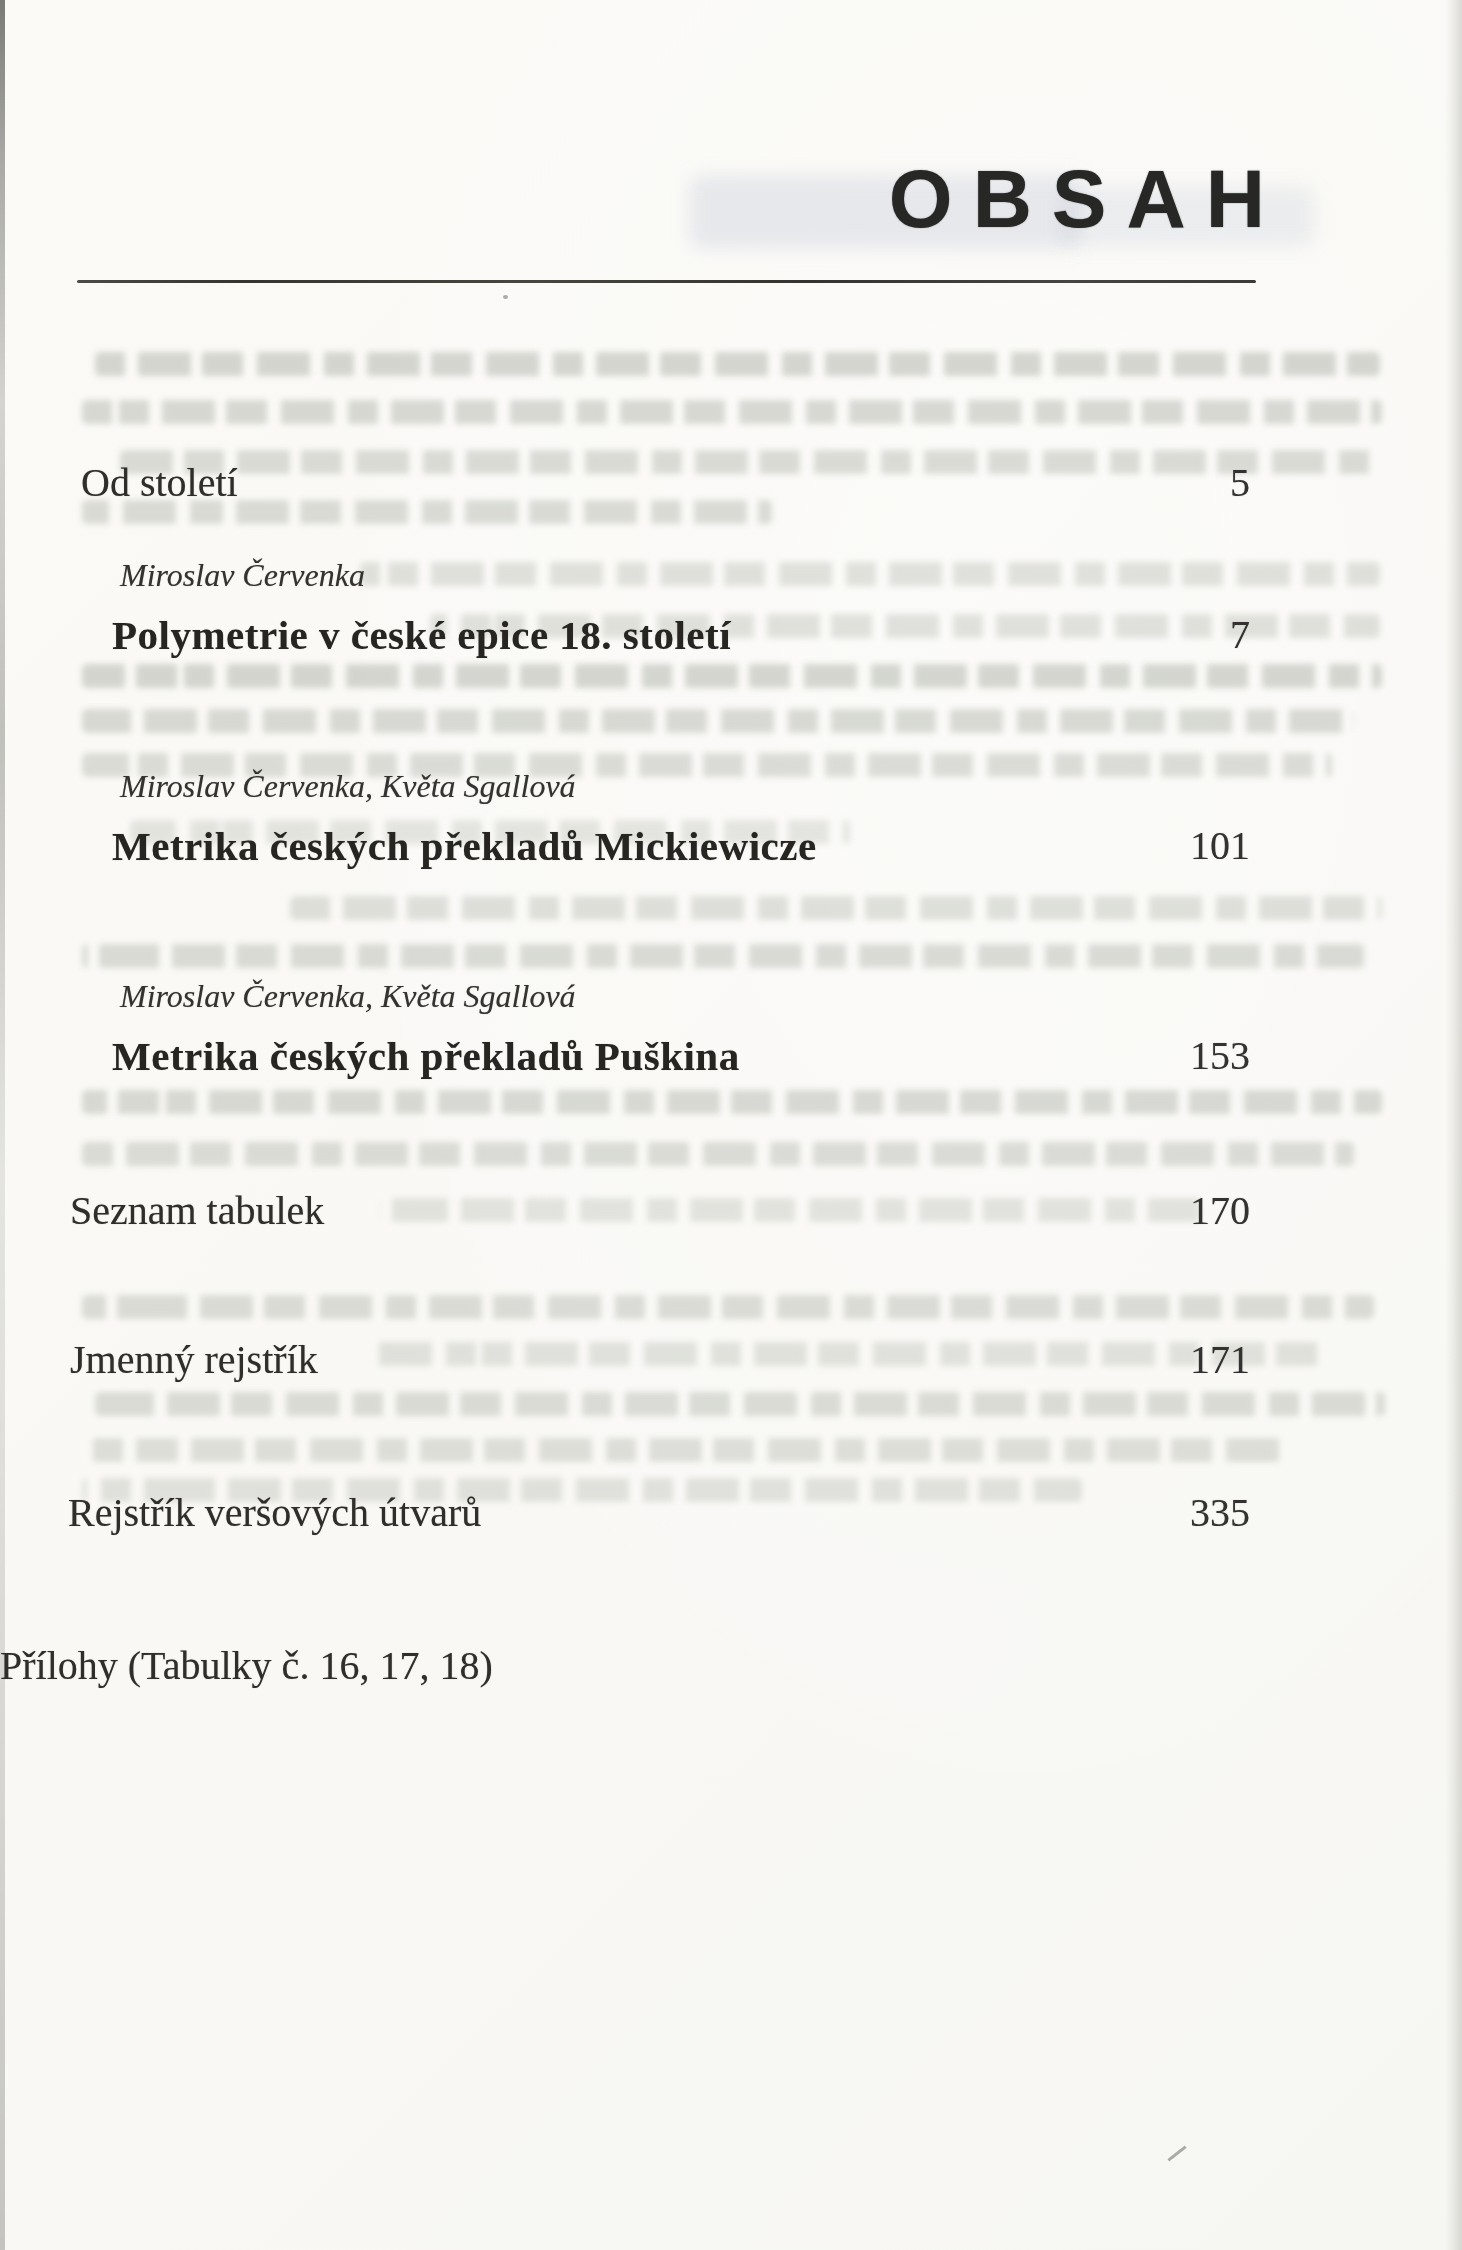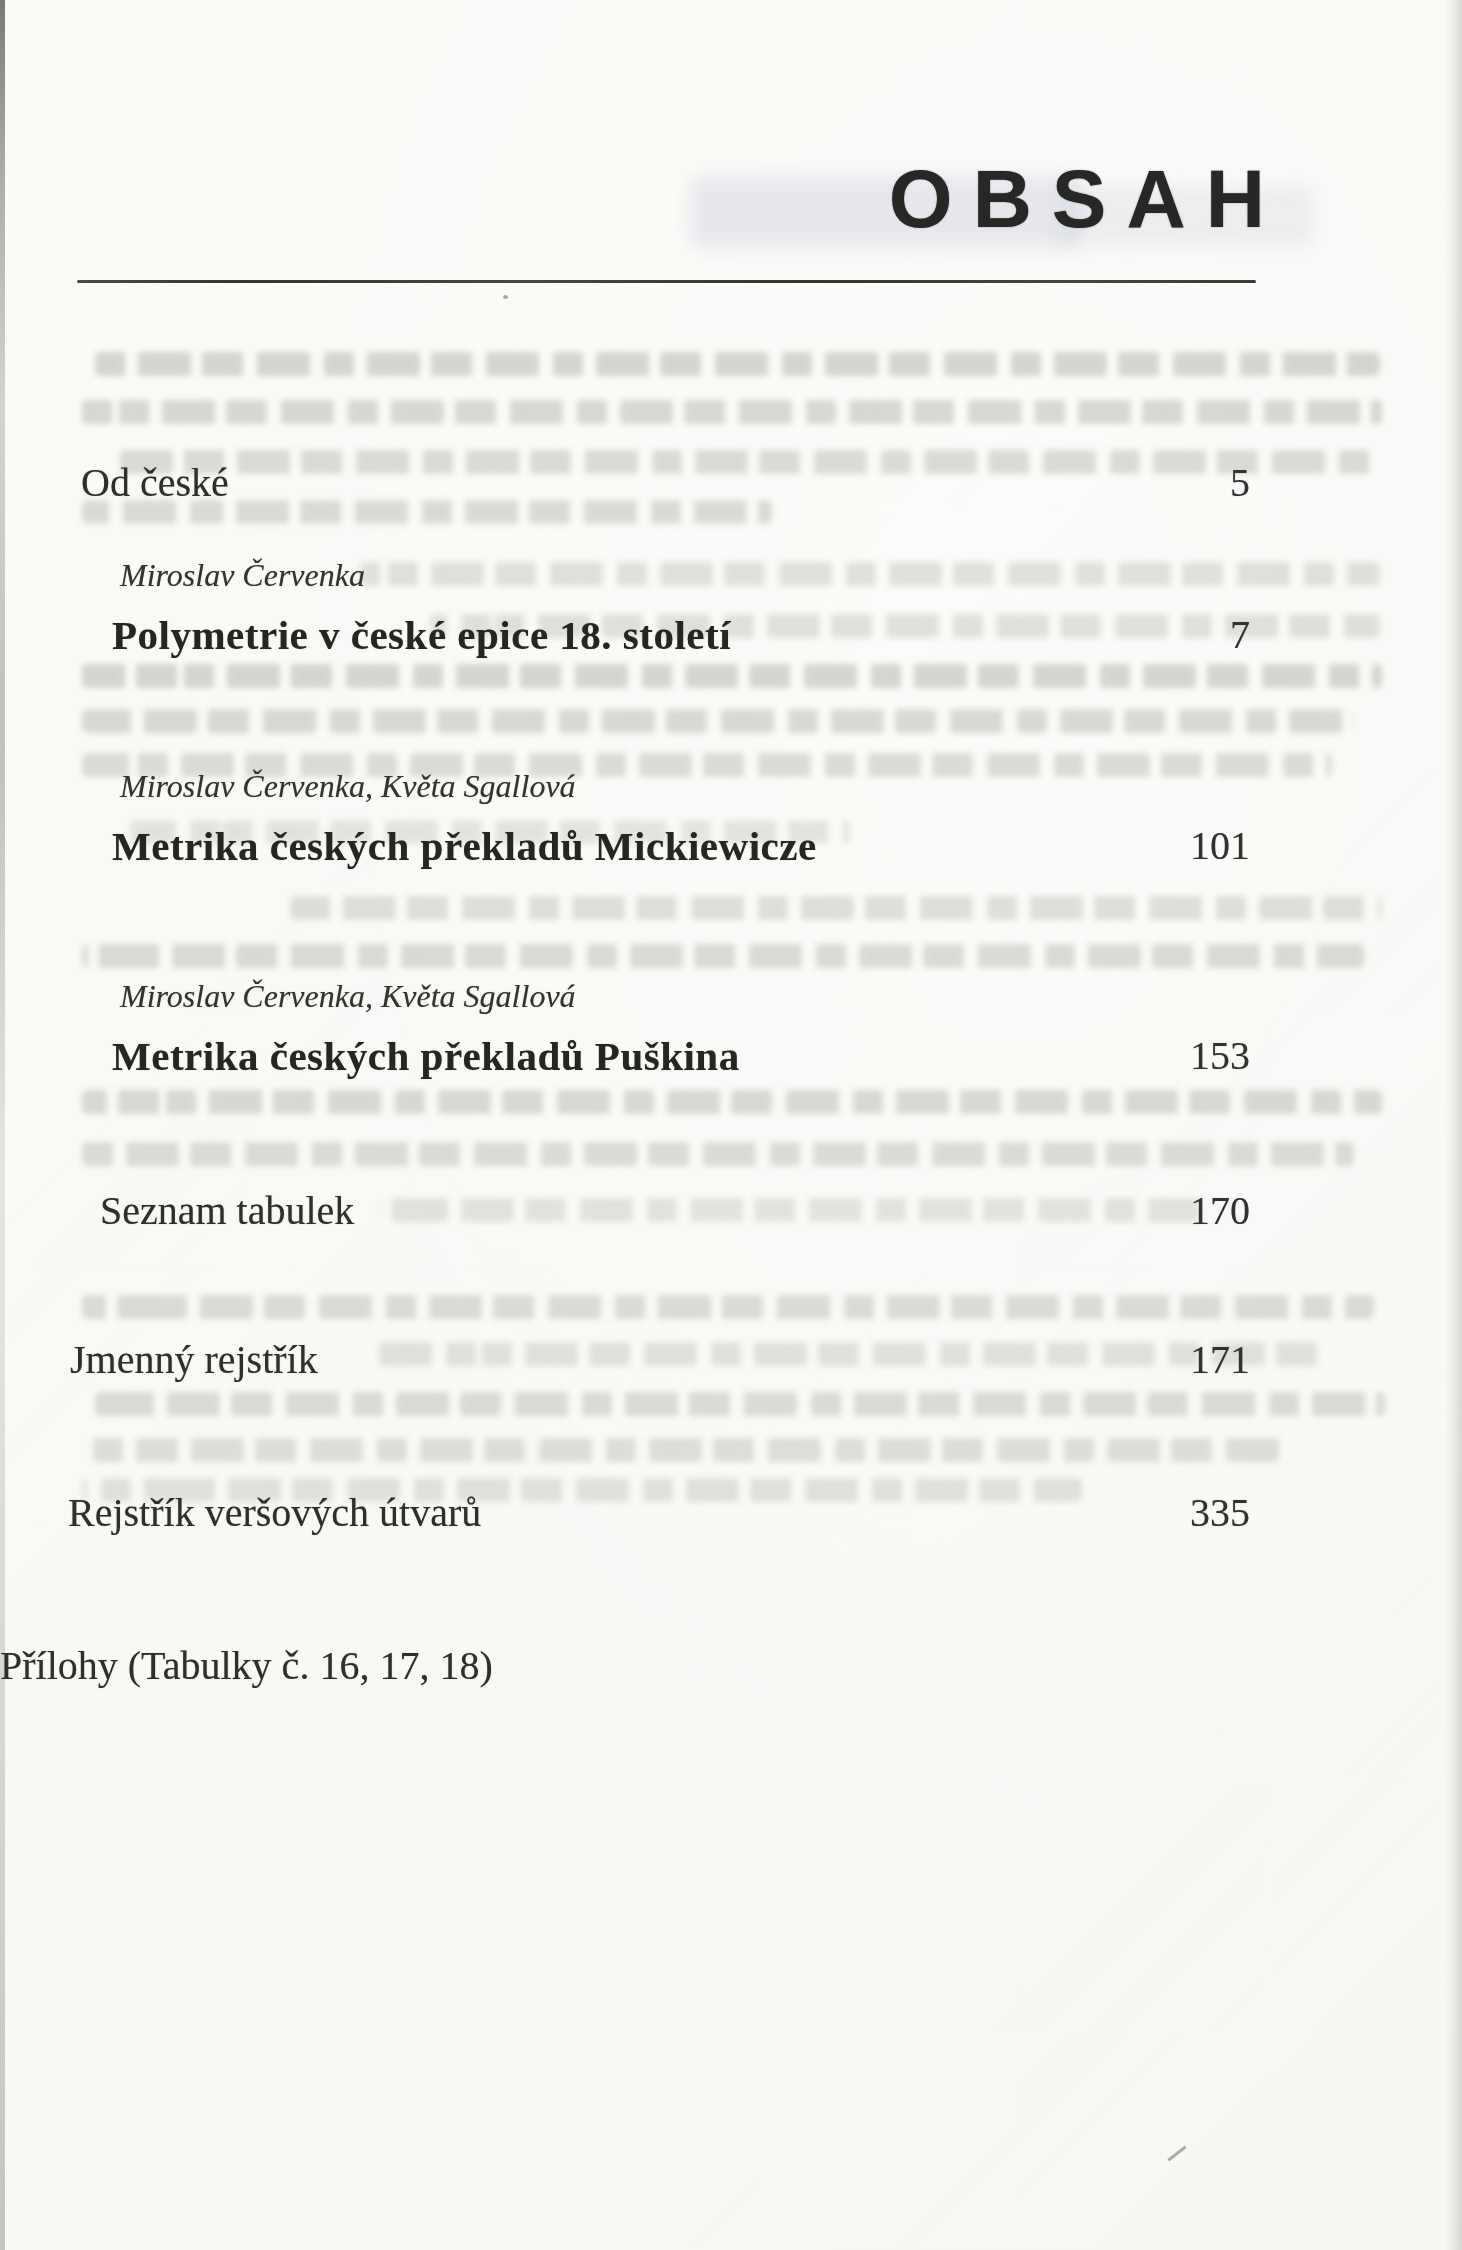--- a/index.html
+++ b/index.html
@@ -122,21 +122,21 @@
     </div>
   <div class="ghost-blob" style="left:690px; top:176px; width:390px; height:72px; background:rgba(150,162,188,.20)"></div>
   <div class="ghost-blob" style="left:1062px; top:186px; width:252px; height:60px; background:rgba(152,160,182,.14)"></div>
 
   <div class="title">OBSAH</div>
   <div class="rule"></div>
 
   <div class="toc">
 
     <div class="row" style="top:459px">
-      <span class="label" style="margin-left:81px">Od české</span>
+      <span class="label" style="margin-left:81px">Od století</span>
       <span class="pagenum">5</span>
     </div>
 
     <div class="row" style="top:556px">
       <span class="label italic" style="margin-left:120px">Miroslav Červenka</span>
     </div>
     <div class="row" style="top:611px">
       <span class="label bold" style="margin-left:112px">Polymetrie v české epice 18. století</span>
       <span class="pagenum">7</span>
     </div>
@@ -151,21 +151,21 @@
 
     <div class="row" style="top:977px">
       <span class="label italic" style="margin-left:120px">Miroslav Červenka, Květa Sgallová</span>
     </div>
     <div class="row" style="top:1032px">
       <span class="label bold" style="margin-left:112px">Metrika českých překladů Puškina</span>
       <span class="pagenum">153</span>
     </div>
 
     <div class="row" style="top:1187px">
-      <span class="label" style="margin-left:100px">Seznam tabulek</span>
+      <span class="label" style="margin-left:70px">Seznam tabulek</span>
       <span class="pagenum">170</span>
     </div>
 
     <div class="row" style="top:1336px">
       <span class="label" style="margin-left:70px">Jmenný rejstřík</span>
       <span class="pagenum">171</span>
     </div>
 
     <div class="row" style="top:1489px">
       <span class="label" style="margin-left:68px">Rejstřík veršových útvarů</span>

